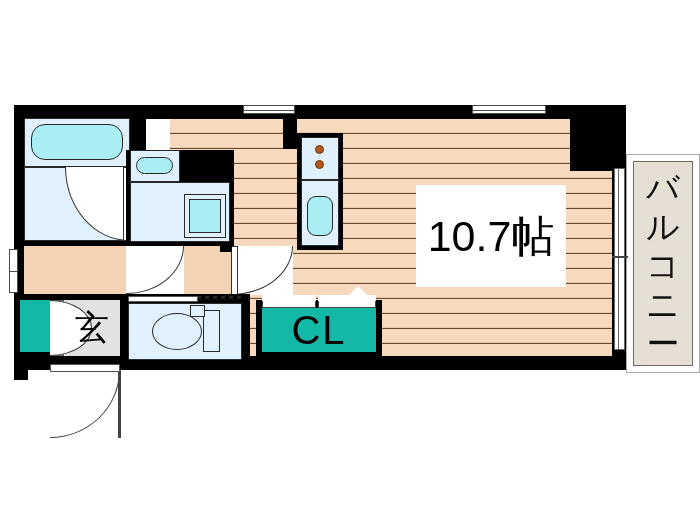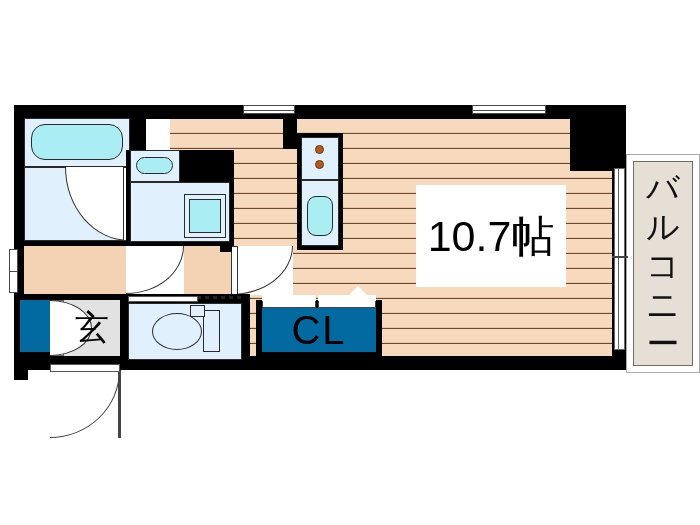--- a/index.html
+++ b/index.html
@@ -18,21 +18,21 @@
     width: 700px;
     height: 525px;
     background: #ffffff;
   }
   .abs { position: absolute; box-sizing: border-box; }
 
   
   .wall      { background: #000000; }
   .floor     { background: #f3d3b3; }
   .white     { background: #ffffff; }
-  .redbox    { background: #0369a1; }
+  .redbox    { background: #14b8a6; }
   .waterblue { background: #e0f0fc; }
   .cyan      { background: #aaeef4; }
   .gray      { background: #e2e2e2; }
   .balc      { background: #e6dfd6; }
 
   
   .flooring {
     background-color: #f7d9bd;
     background-image: repeating-linear-gradient(
       to bottom,

